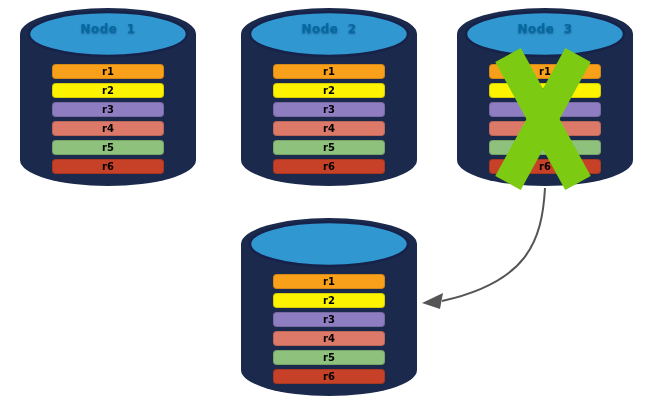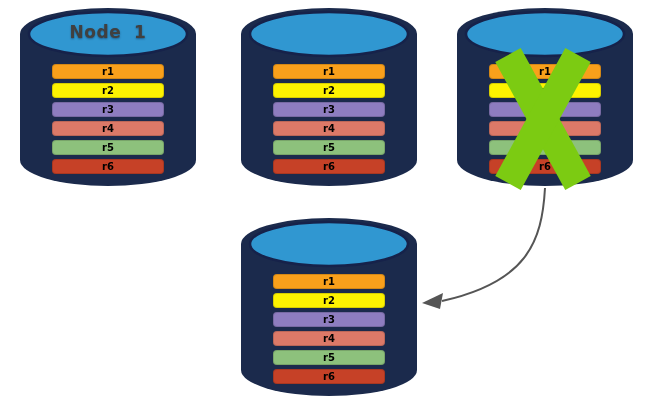--- a/index.html
+++ b/index.html
@@ -10,22 +10,22 @@
   #node-1 { left:20px;  top:8px; }
   #node-2 { left:241px; top:8px; }
   #node-3 { left:457px; top:8px; }
   #node-4 { left:241px; top:218px; }
 
   .cyl { position:absolute; left:0; top:0; width:176px; height:178px; overflow:visible; }
 
   .node-title {
     position:absolute; top:14px; left:0; right:0;
     text-align:center;
-    font-weight:bold; font-size:17px;
-    color:#404040; white-space:pre; letter-spacing:0.5px;
+    font-weight:bold; font-size:12px;
+    color:#0369a1; white-space:pre; letter-spacing:0.5px;
     text-shadow:0 1px 2px rgba(10,25,60,0.45);
   }
 
   .bars {
     position:absolute; top:56px; left:32px; width:112px;
     display:flex; flex-direction:column; gap:4px;
   }
   .bar {
     height:15px; border-radius:4px;
     display:flex; align-items:center; justify-content:center;
@@ -67,20 +67,21 @@
           <span>r6</span>
         </div>
     </div>
   </div>
 
   <div class="node" id="node-2">
     <svg class="cyl" viewBox="0 0 176 178">
       <path d="M 0 26 A 88 26 0 0 1 176 26 L 176 152 A 88 26 0 0 1 0 152 Z" fill="#1B2A4C"></path>
       <ellipse cx="88" cy="26" rx="79" ry="22" stroke-width="2.5" fill="#3097D1" stroke="#16224A"></ellipse>
     </svg>
+    <div class="node-title">Node  2</div>
     <div class="bars">
       <div class="bar" style="background: rgb(249, 160, 27);">
           <span>r1</span>
         </div>
       <div class="bar" style="background: rgb(253, 242, 0);">
           <span>r2</span>
         </div>
       <div class="bar" style="background: rgb(142, 125, 192);">
           <span>r3</span>
         </div>
@@ -94,20 +95,21 @@
           <span>r6</span>
         </div>
     </div>
   </div>
 
   <div class="node" id="node-3">
     <svg class="cyl" viewBox="0 0 176 178">
       <path d="M 0 26 A 88 26 0 0 1 176 26 L 176 152 A 88 26 0 0 1 0 152 Z" fill="#1B2A4C"></path>
       <ellipse cx="88" cy="26" rx="79" ry="22" stroke-width="2.5" fill="#3097D1" stroke="#16224A"></ellipse>
     </svg>
+    <div class="node-title">Node  3</div>
     <div class="bars">
       <div class="bar" style="background: rgb(249, 160, 27);">
           <span>r1</span>
         </div>
       <div class="bar" style="background: rgb(253, 242, 0);">
           <span>r2</span>
         </div>
       <div class="bar" style="background: rgb(142, 125, 192);">
           <span>r3</span>
         </div>

